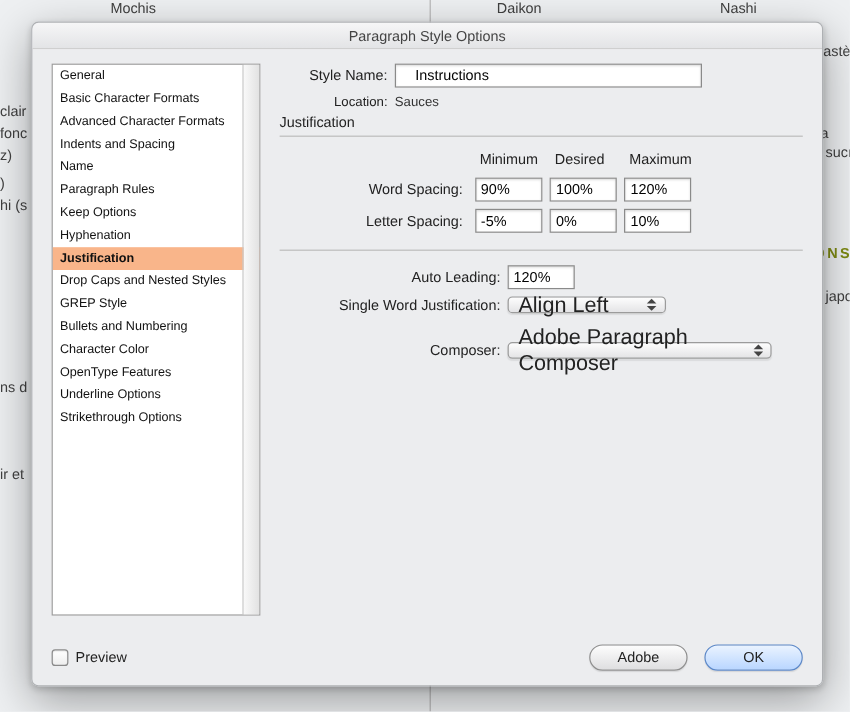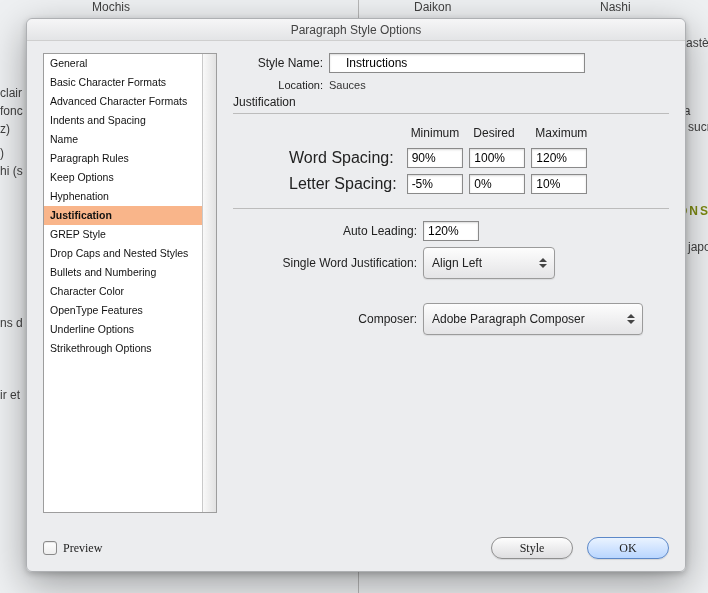--- a/index.html
+++ b/index.html
@@ -103,57 +103,58 @@
   }
   .loc-val { font-size: 11px; color: #333; }
   .section-header {
     font-size: 12px;
     color: #222;
     margin-top: 4px;
     margin-bottom: 4px;
   }
   .hr { height: 1px; background: #bcbcbc; margin: 2px 0 10px 0; }
   .spacing-table {
-    margin-left: 52px;
+    margin-left: 68px;
     margin-top: 4px;
   }
   .spacing-table th {
     font-weight: normal;
     font-size: 12px;
     padding: 0 6px 4px 6px;
     text-align: left;
     color: #222;
   }
   .spacing-table td { padding: 2px 2px; }
   .spacing-table td.rlabel {
+    text-align: right;
     padding-right: 6px;
-    font-size: 16px;
+    font-size: 12px;
     color: #222;
     white-space: nowrap;
   }
   .num-input {
     border: 1px solid #8a8a8a;
     background: #fff;
     width: 56px;
     height: 20px;
     padding: 1px 4px;
     font-size: 12px;
     box-shadow: inset 0 1px 2px rgba(0,0,0,0.15);
   }
   .hr2 { height: 1px; background: #bcbcbc; margin: 10px 0 12px 0; }
   .select {
     display: inline-flex;
     align-items: center;
     justify-content: space-between;
-    height: 32px;
+    height: 14px;
     background: linear-gradient(#fdfdfd, #e4e4e6);
     border: 1px solid #9b9b9b;
     border-radius: 4px;
     padding: 0 4px 0 8px;
-    font-size: 12px;
+    font-size: 18px;
     color: #222;
     box-shadow: 0 1px 1px rgba(0,0,0,0.08);
   }
   .select .arrow {
     width: 14px; height: 16px;
     display: flex; flex-direction: column; justify-content: center; align-items: center;
     margin-left: 6px;
   }
   .select .arrow::before {
     content: ""; width: 0; height: 0;
@@ -161,21 +162,21 @@
     border-bottom: 4px solid #444; margin-bottom: 2px;
   }
   .select .arrow::after {
     content: ""; width: 0; height: 0;
     border-left: 4px solid transparent; border-right: 4px solid transparent;
     border-top: 4px solid #444;
   }
   .footer {
     position: absolute;
     left: 16px; right: 16px; bottom: 12px;
-    display: flex; align-items: center; font-family: Liberation Serif, serif;
+    display: flex; align-items: center;
   }
   .checkbox {
     width: 14px; height: 14px;
     border: 1px solid #8a8a8a;
     border-radius: 3px;
     background: linear-gradient(#fff, #eee);
     margin-right: 6px;
     box-shadow: inset 0 1px 1px rgba(0,0,0,0.1);
   }
   .check-label { font-size: 12px; }
@@ -229,22 +230,22 @@
       <div id="sidebar-list">
           <div class="sidebar-item">General</div>
           <div class="sidebar-item">Basic Character Formats</div>
           <div class="sidebar-item">Advanced Character Formats</div>
           <div class="sidebar-item">Indents and Spacing</div>
           <div class="sidebar-item">Name</div>
           <div class="sidebar-item">Paragraph Rules</div>
           <div class="sidebar-item">Keep Options</div>
           <div class="sidebar-item">Hyphenation</div>
           <div class="sidebar-item selected">Justification</div>
+          <div class="sidebar-item">Drop Caps and Nested Styles</div>
           <div class="sidebar-item">GREP Style</div>
-          <div class="sidebar-item">Drop Caps and Nested Styles</div>
           <div class="sidebar-item">Bullets and Numbering</div>
           <div class="sidebar-item">Character Color</div>
           <div class="sidebar-item">OpenType Features</div>
           <div class="sidebar-item">Underline Options</div>
           <div class="sidebar-item">Strikethrough Options</div>
         </div>
       <div class="sidebar-scroll"></div>
     </div>
 
     <div class="form-area">
@@ -307,19 +308,19 @@
           <span class="arrow"></span>
         </div>
       </div>
 
     </div>
 
     <div class="footer">
       <div class="checkbox"></div>
       <span class="check-label">Preview</span>
       <div class="btns">
-        <div class="btn">Style</div>
+        <div class="btn">Adobe</div>
         <div class="btn default">OK</div>
       </div>
     </div>
 
   </div>
 </div>
 
 </body></html>

